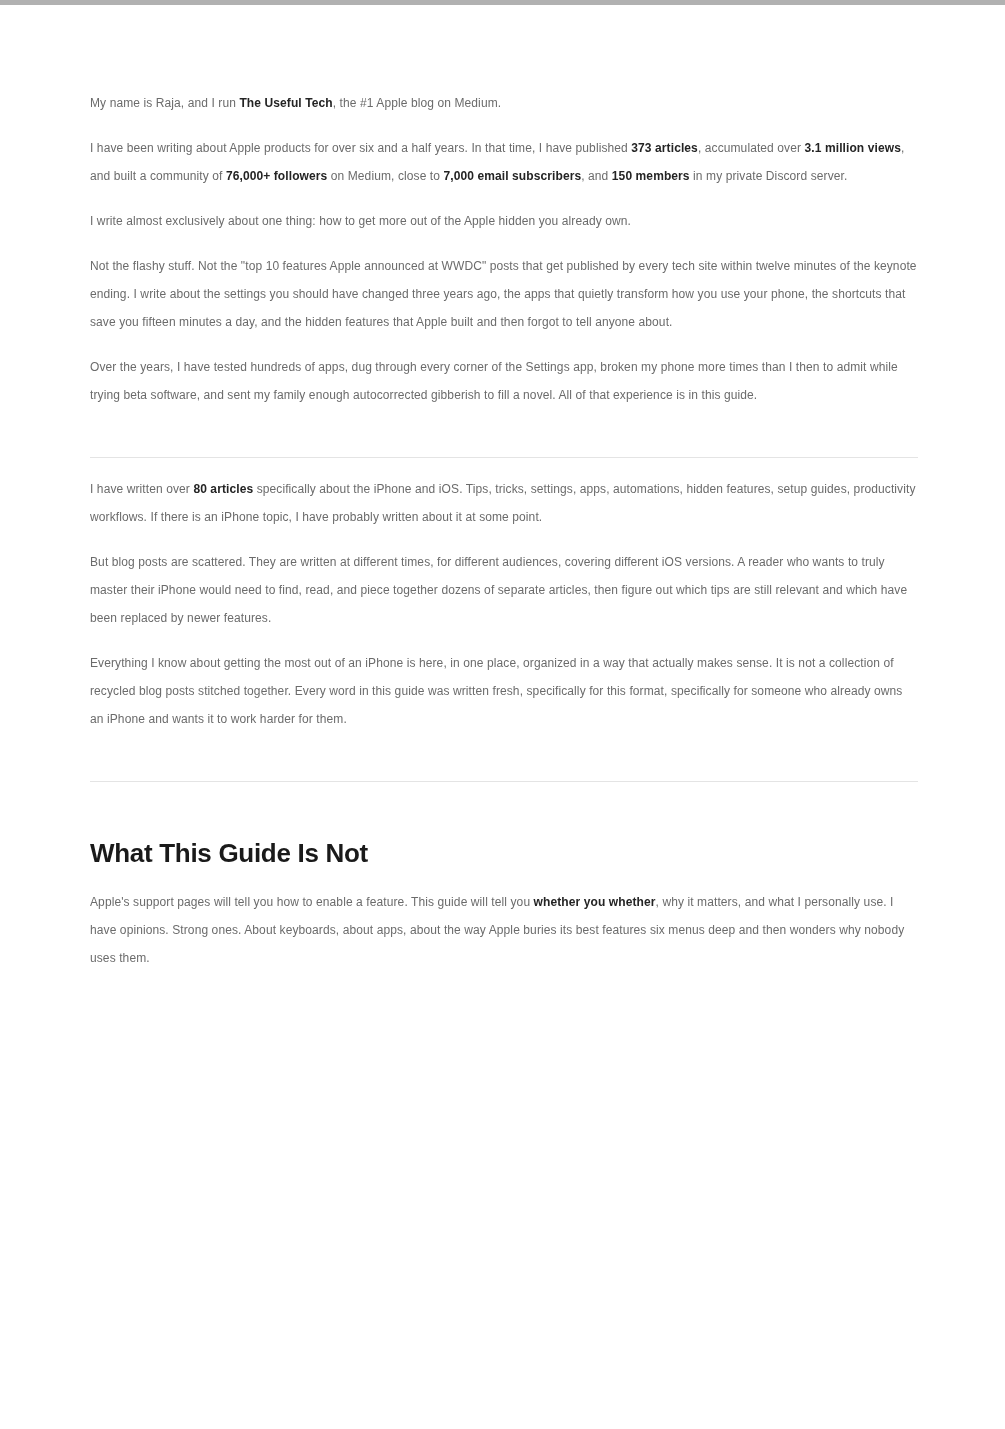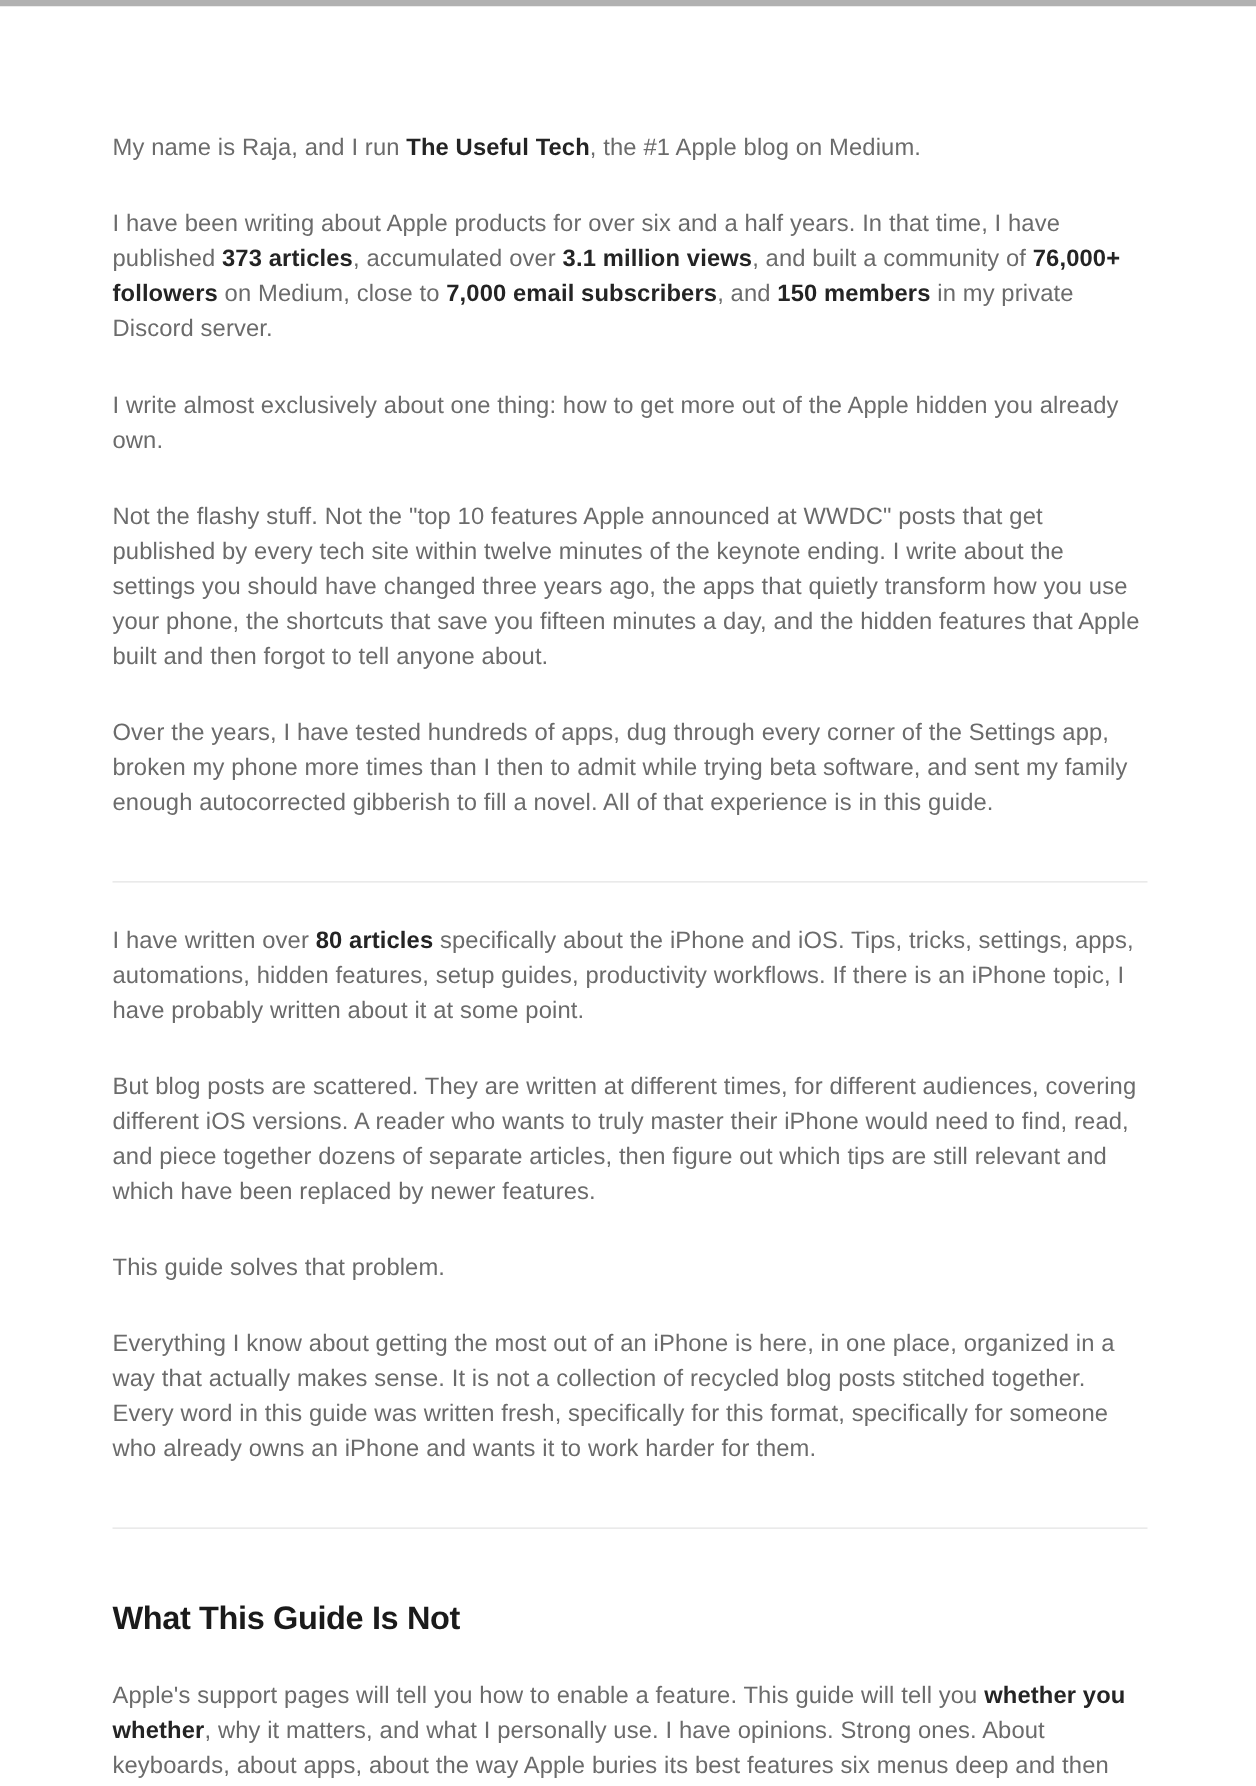--- a/index.html
+++ b/index.html
@@ -30,24 +30,24 @@
     line-height: 31px;
     font-weight: 700;
     color: #1a1a1a;
     letter-spacing: -0.3px;
     margin: 0 0 19px 0;
   }
   hr.section-divider + h1.section-heading {
     margin-top: 56px;
   }
   p.paragraph {
-    font-size: 19px;
+    font-size: 12px;
     line-height: 28px;
     color: #6b6b6b;
-    margin: 33px 0;
+    margin: 17px 0;
     letter-spacing: 0.1px;
   }
   p.paragraph strong {
     font-weight: 700;
     color: #242424;
   }
   hr.section-divider {
     border: none;
     border-top: 1px solid #e4e4e4;
     margin: 48px 0 0 0;
@@ -60,18 +60,17 @@
 
 <main class="page">
     <p class="paragraph">My name is Raja, and I run <strong>The Useful Tech</strong>, the #1 Apple blog on Medium.</p>
     <p class="paragraph">I have been writing about Apple products for over six and a half years. In that time, I have published <strong>373 articles</strong>, accumulated over <strong>3.1 million views</strong>, and built a community of <strong>76,000+ followers</strong> on Medium, close to <strong>7,000 email subscribers</strong>, and <strong>150 members</strong> in my private Discord server.</p>
     <p class="paragraph">I write almost exclusively about one thing: how to get more out of the Apple hidden you already own.</p>
     <p class="paragraph">Not the flashy stuff. Not the "top 10 features Apple announced at WWDC" posts that get published by every tech site within twelve minutes of the keynote ending. I write about the settings you should have changed three years ago, the apps that quietly transform how you use your phone, the shortcuts that save you fifteen minutes a day, and the hidden features that Apple built and then forgot to tell anyone about.</p>
     <p class="paragraph">Over the years, I have tested hundreds of apps, dug through every corner of the Settings app, broken my phone more times than I then to admit while trying beta software, and sent my family enough autocorrected gibberish to fill a novel. All of that experience is in this guide.</p>
     <hr class="section-divider">
     <p class="paragraph">I have written over <strong>80 articles</strong> specifically about the iPhone and iOS. Tips, tricks, settings, apps, automations, hidden features, setup guides, productivity workflows. If there is an iPhone topic, I have probably written about it at some point.</p>
     <p class="paragraph">But blog posts are scattered. They are written at different times, for different audiences, covering different iOS versions. A reader who wants to truly master their iPhone would need to find, read, and piece together dozens of separate articles, then figure out which tips are still relevant and which have been replaced by newer features.</p>
-    <p class="paragraph">This guide solves that problem.</p>
     <p class="paragraph">Everything I know about getting the most out of an iPhone is here, in one place, organized in a way that actually makes sense. It is not a collection of recycled blog posts stitched together. Every word in this guide was written fresh, specifically for this format, specifically for someone who already owns an iPhone and wants it to work harder for them.</p>
     <hr class="section-divider">
     <h1 class="section-heading">What This Guide Is Not</h1>
     <p class="paragraph">Apple's support pages will tell you how to enable a feature. This guide will tell you <strong>whether you whether</strong>, why it matters, and what I personally use. I have opinions. Strong ones. About keyboards, about apps, about the way Apple buries its best features six menus deep and then wonders why nobody uses them.</p>
   </main>
 
 </body></html>

